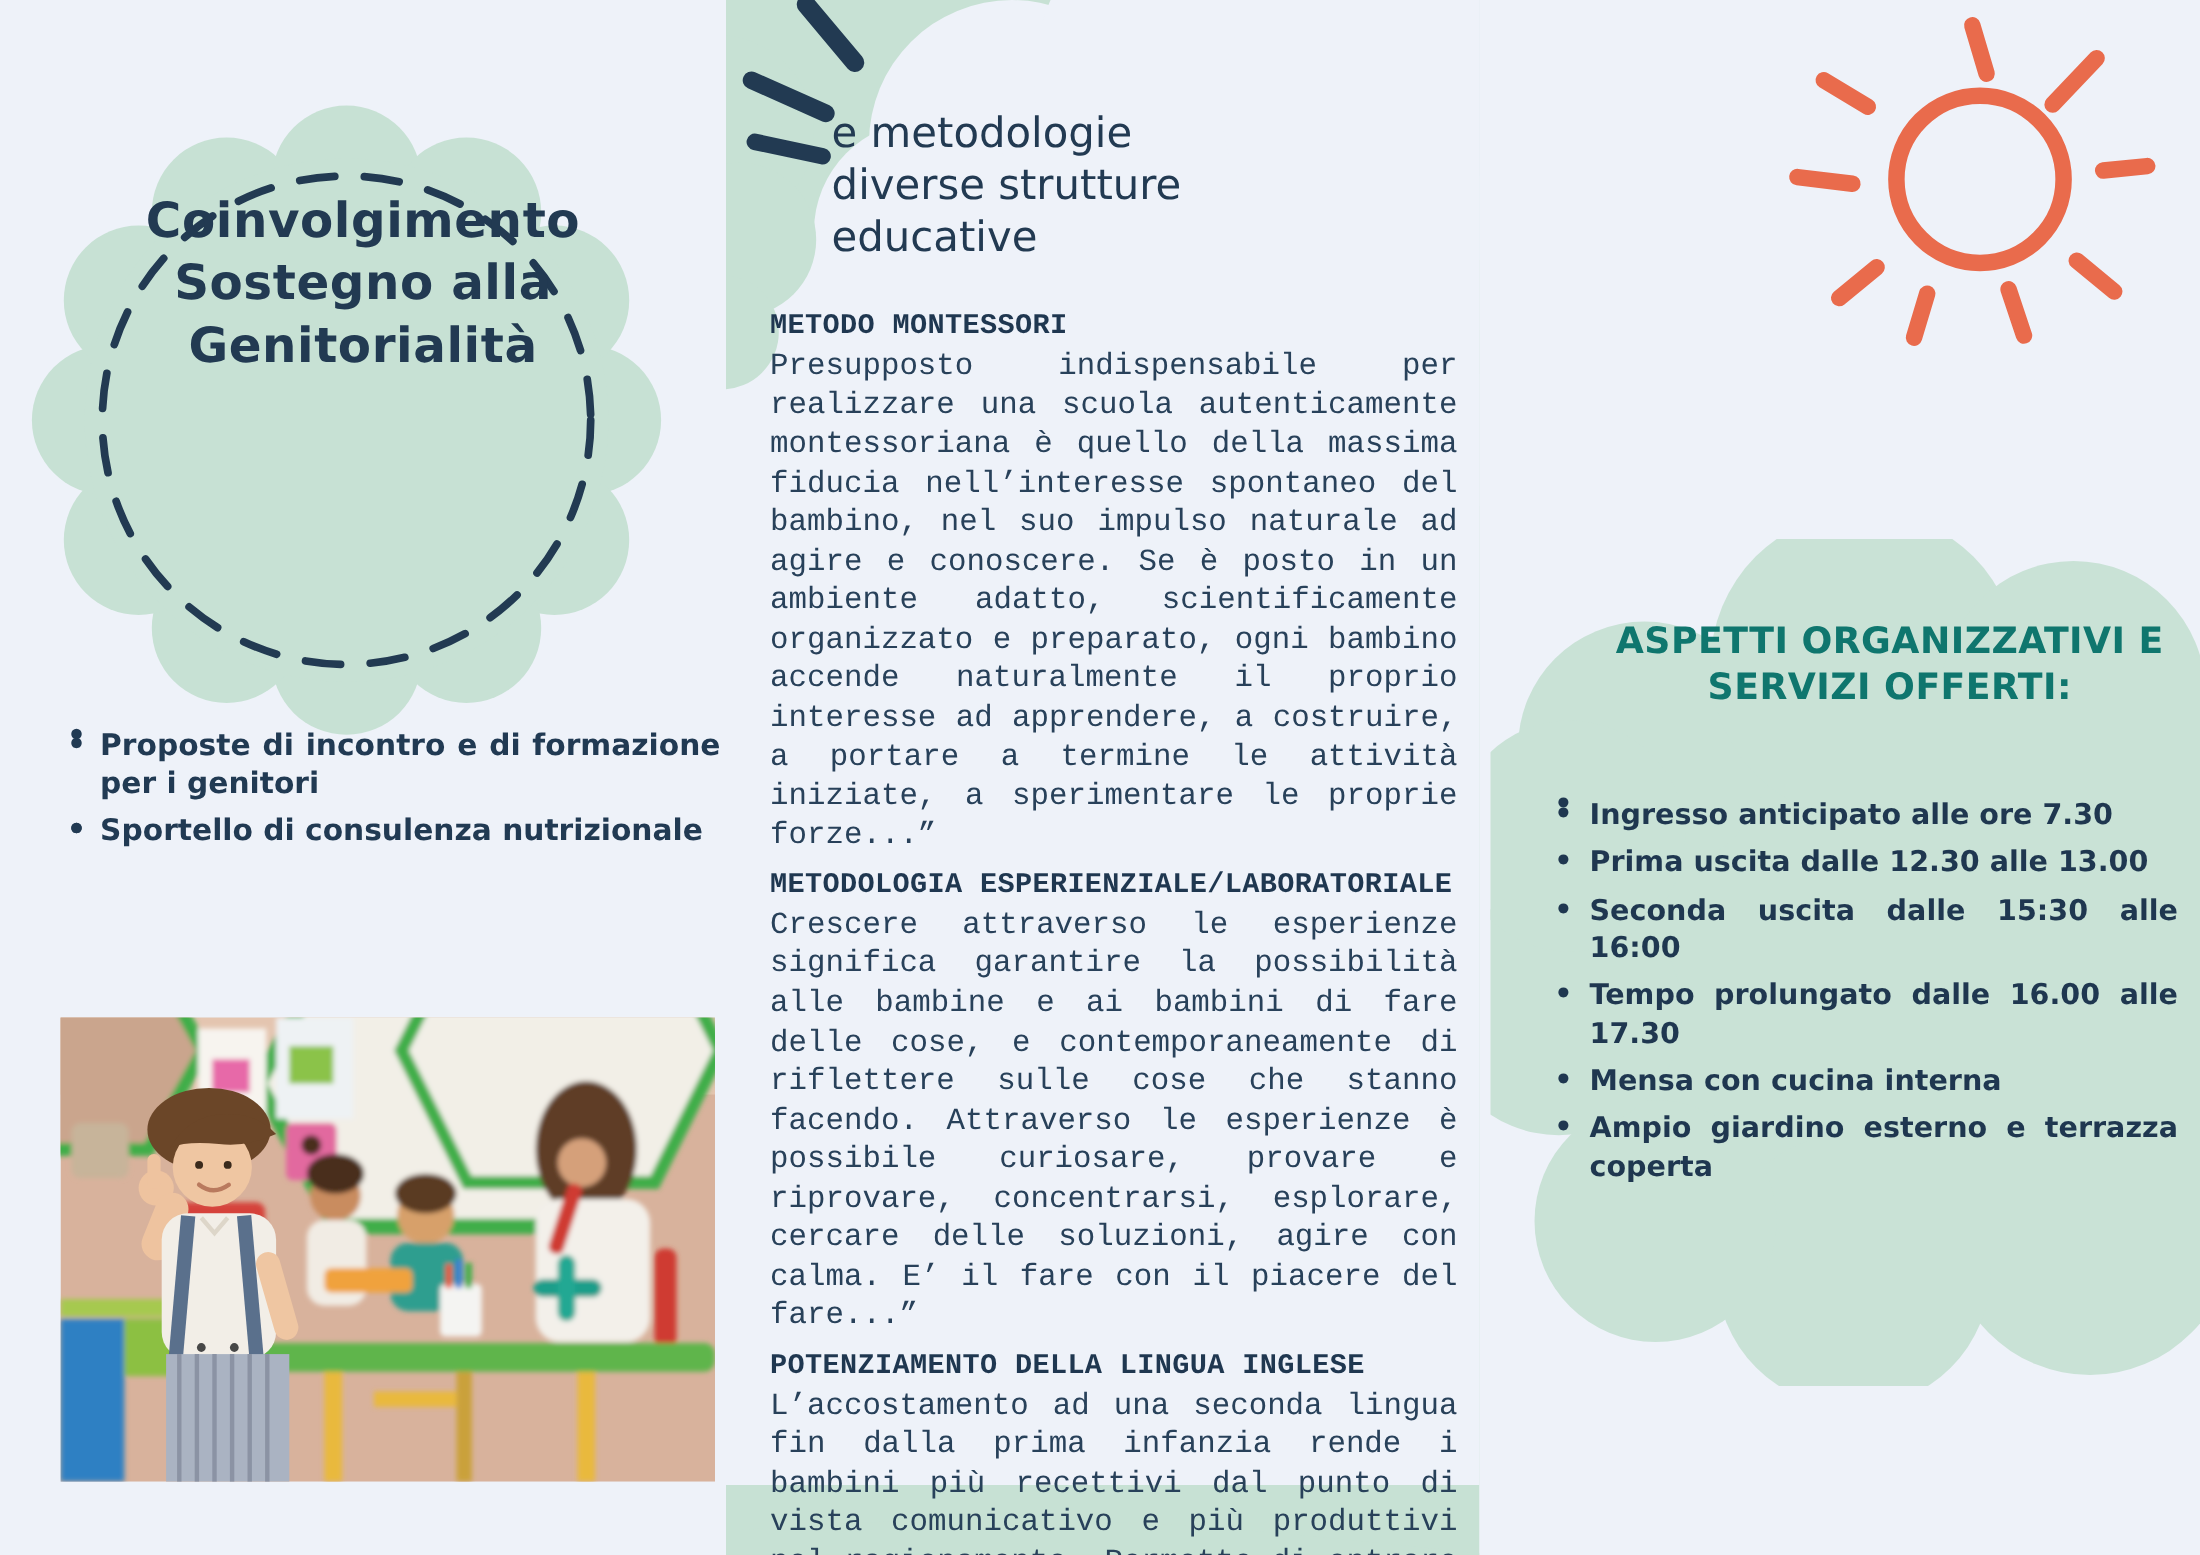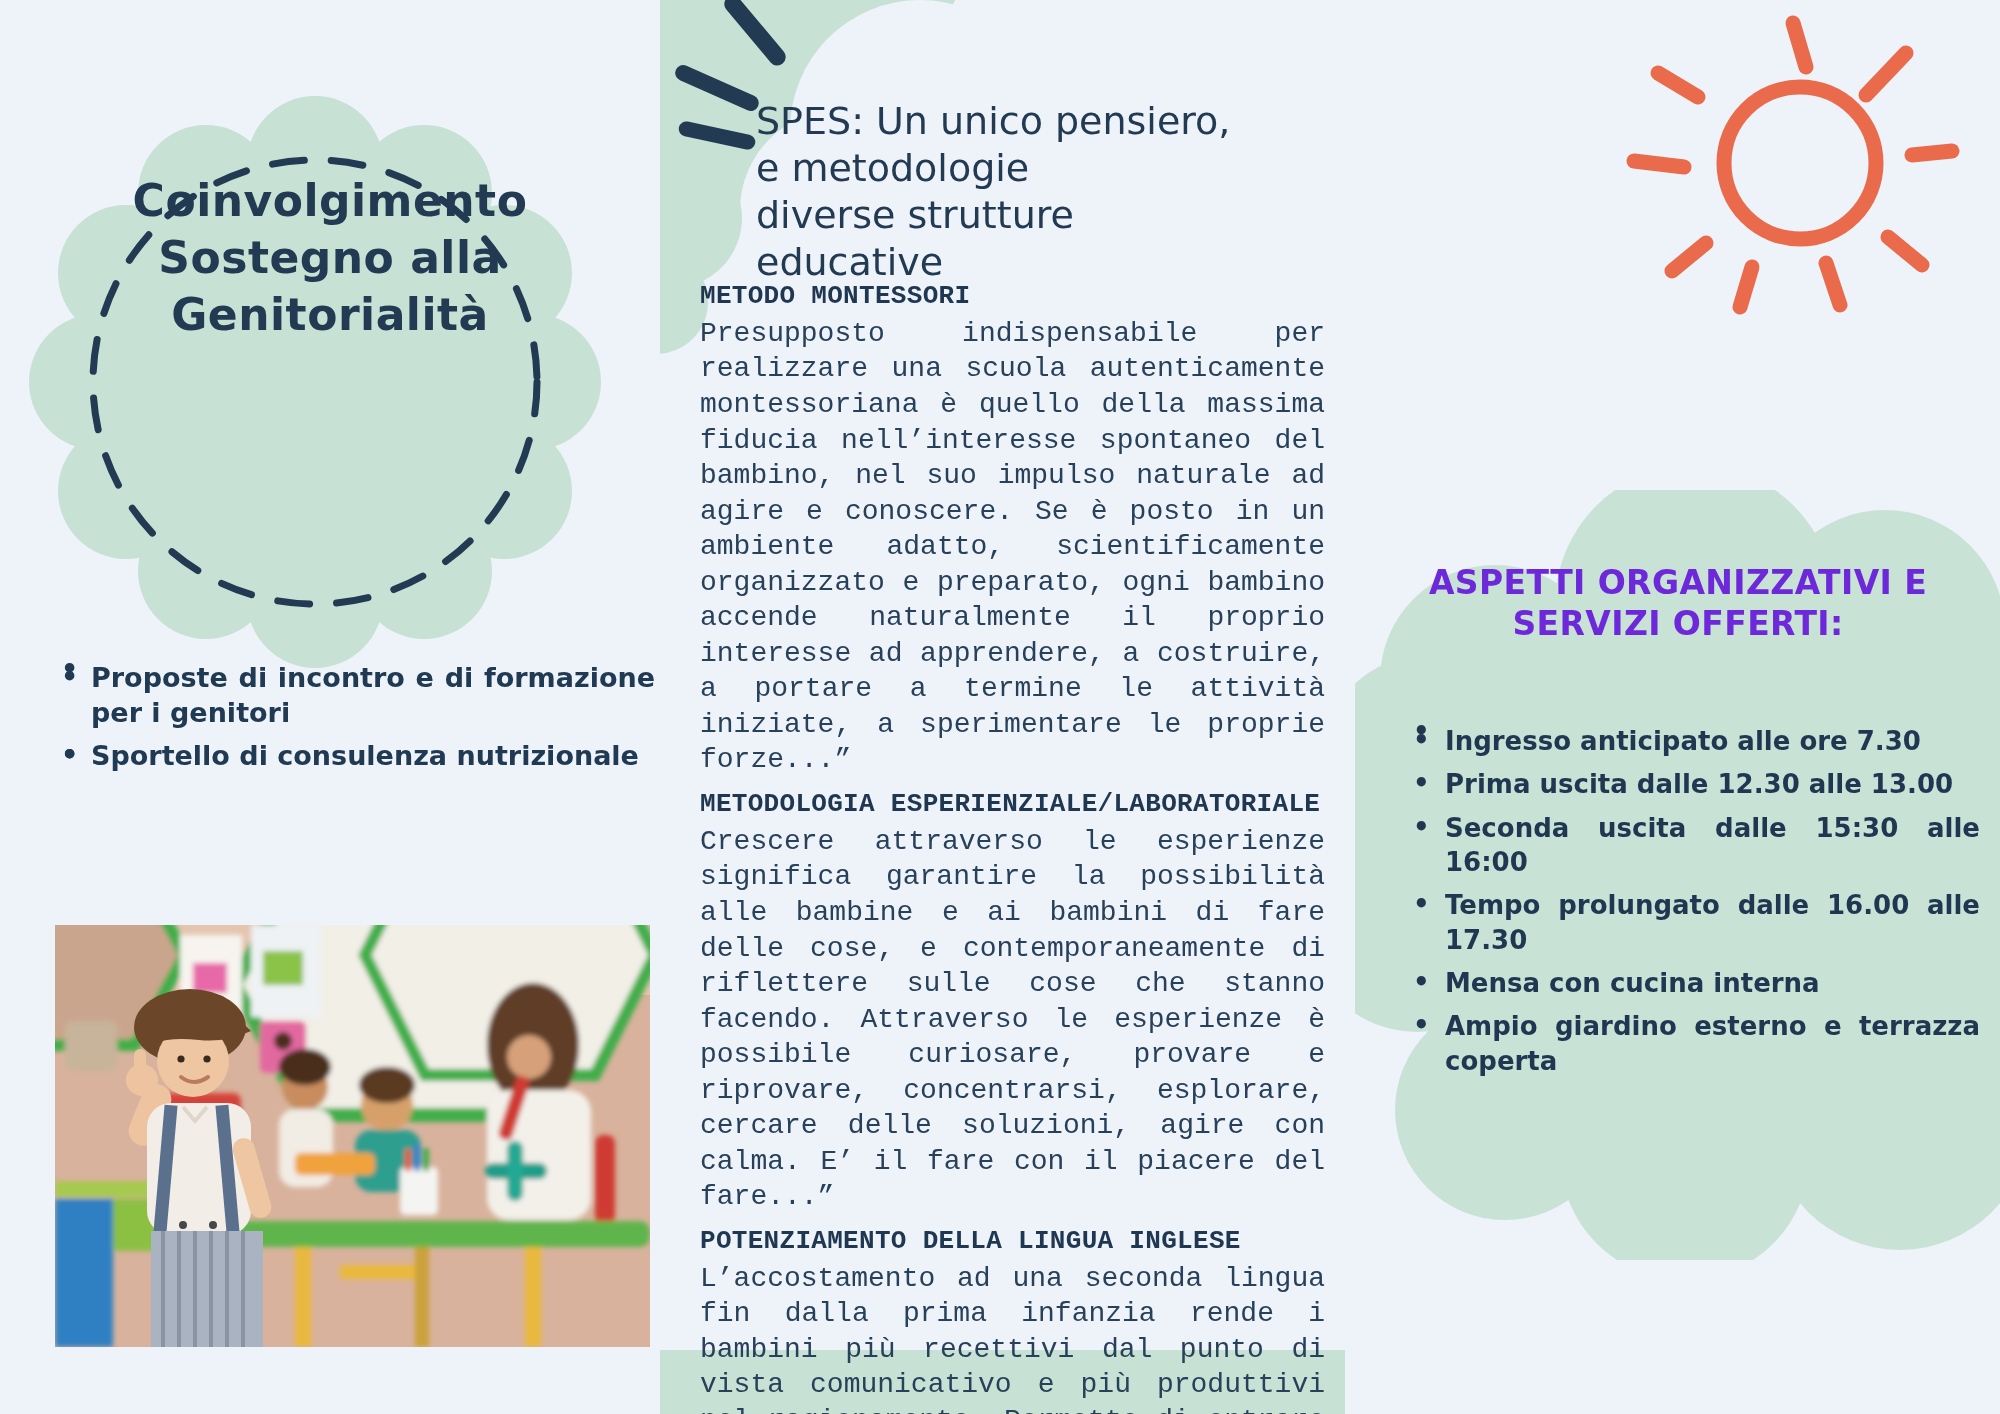--- a/index.html
+++ b/index.html
@@ -33,22 +33,22 @@
   .center-title span{display:block;}
 
   .sections{position:absolute;left:40px;top:282px;width:625px;font-family:Liberation Mono, monospace;}
   .sec h3{margin:12px 0 4px 0;font-size:26px;font-weight:bold;color:#1f3750;line-height:1.15;letter-spacing:0.3px;}
   .sec:first-child h3{margin-top:0;}
   .sec p{margin:0;font-size:28px;line-height:1.27;text-align:justify;color:#28415a;}
 
   
   .sun{position:absolute;left:1600px;top:5px;}
   .cloud-right{position:absolute;left:1355px;top:490px;}
-  .right-heading{position:absolute;left:1408px;top:562px;width:540px;text-align:center;
-                 font-size:33px;font-weight:bold;line-height:1.25;color:#6d28d9;letter-spacing:0.4px;}
+  .right-heading{position:absolute;left:1448px;top:562px;width:540px;text-align:center;
+                 font-size:33px;font-weight:bold;line-height:1.25;color:#0f766e;letter-spacing:0.4px;}
   .right-list{position:absolute;left:1405px;top:715px;width:575px;list-style:none;margin:0;padding:0;}
   .right-list li{position:relative;padding-left:40px;margin-bottom:9px;text-align:justify;
                  font-size:26px;font-weight:bold;line-height:1.32;color:#1f3750;}
   .right-list .dot{left:8px;}
 </style>
 </head>
 <body>
 
 <div class="page">
 
@@ -180,21 +180,20 @@
         <circle cx="-4" cy="302" r="52"></circle>
       </g>
       <path d="M0,1392 C140,1380 300,1378 430,1388 C540,1396 625,1406 685,1412 L685,1414 L0,1414 Z" fill="#c7e1d4"></path>
     </svg>
 
     <div class="stroke stroke1"></div>
     <div class="stroke stroke2"></div>
     <div class="stroke stroke3"></div>
 
     <div class="center-title">
-      <span>SPES: Un unico pensiero,</span>
       <span>e metodologie</span>
       <span>diverse strutture educative</span>
     </div>
 
     <div class="sections">
       <div class="sec">
         <h3>METODO MONTESSORI</h3>
         <p>Presupposto indispensabile per realizzare una scuola autenticamente montessoriana è quello della massima fiducia nell’interesse spontaneo del bambino, nel suo impulso naturale ad agire e conoscere. Se è posto in un ambiente adatto, scientificamente organizzato e preparato, ogni bambino accende naturalmente il proprio interesse ad apprendere, a costruire, a portare a termine le attività iniziate, a sperimentare le proprie forze...”</p>
       </div>
       <div class="sec">

